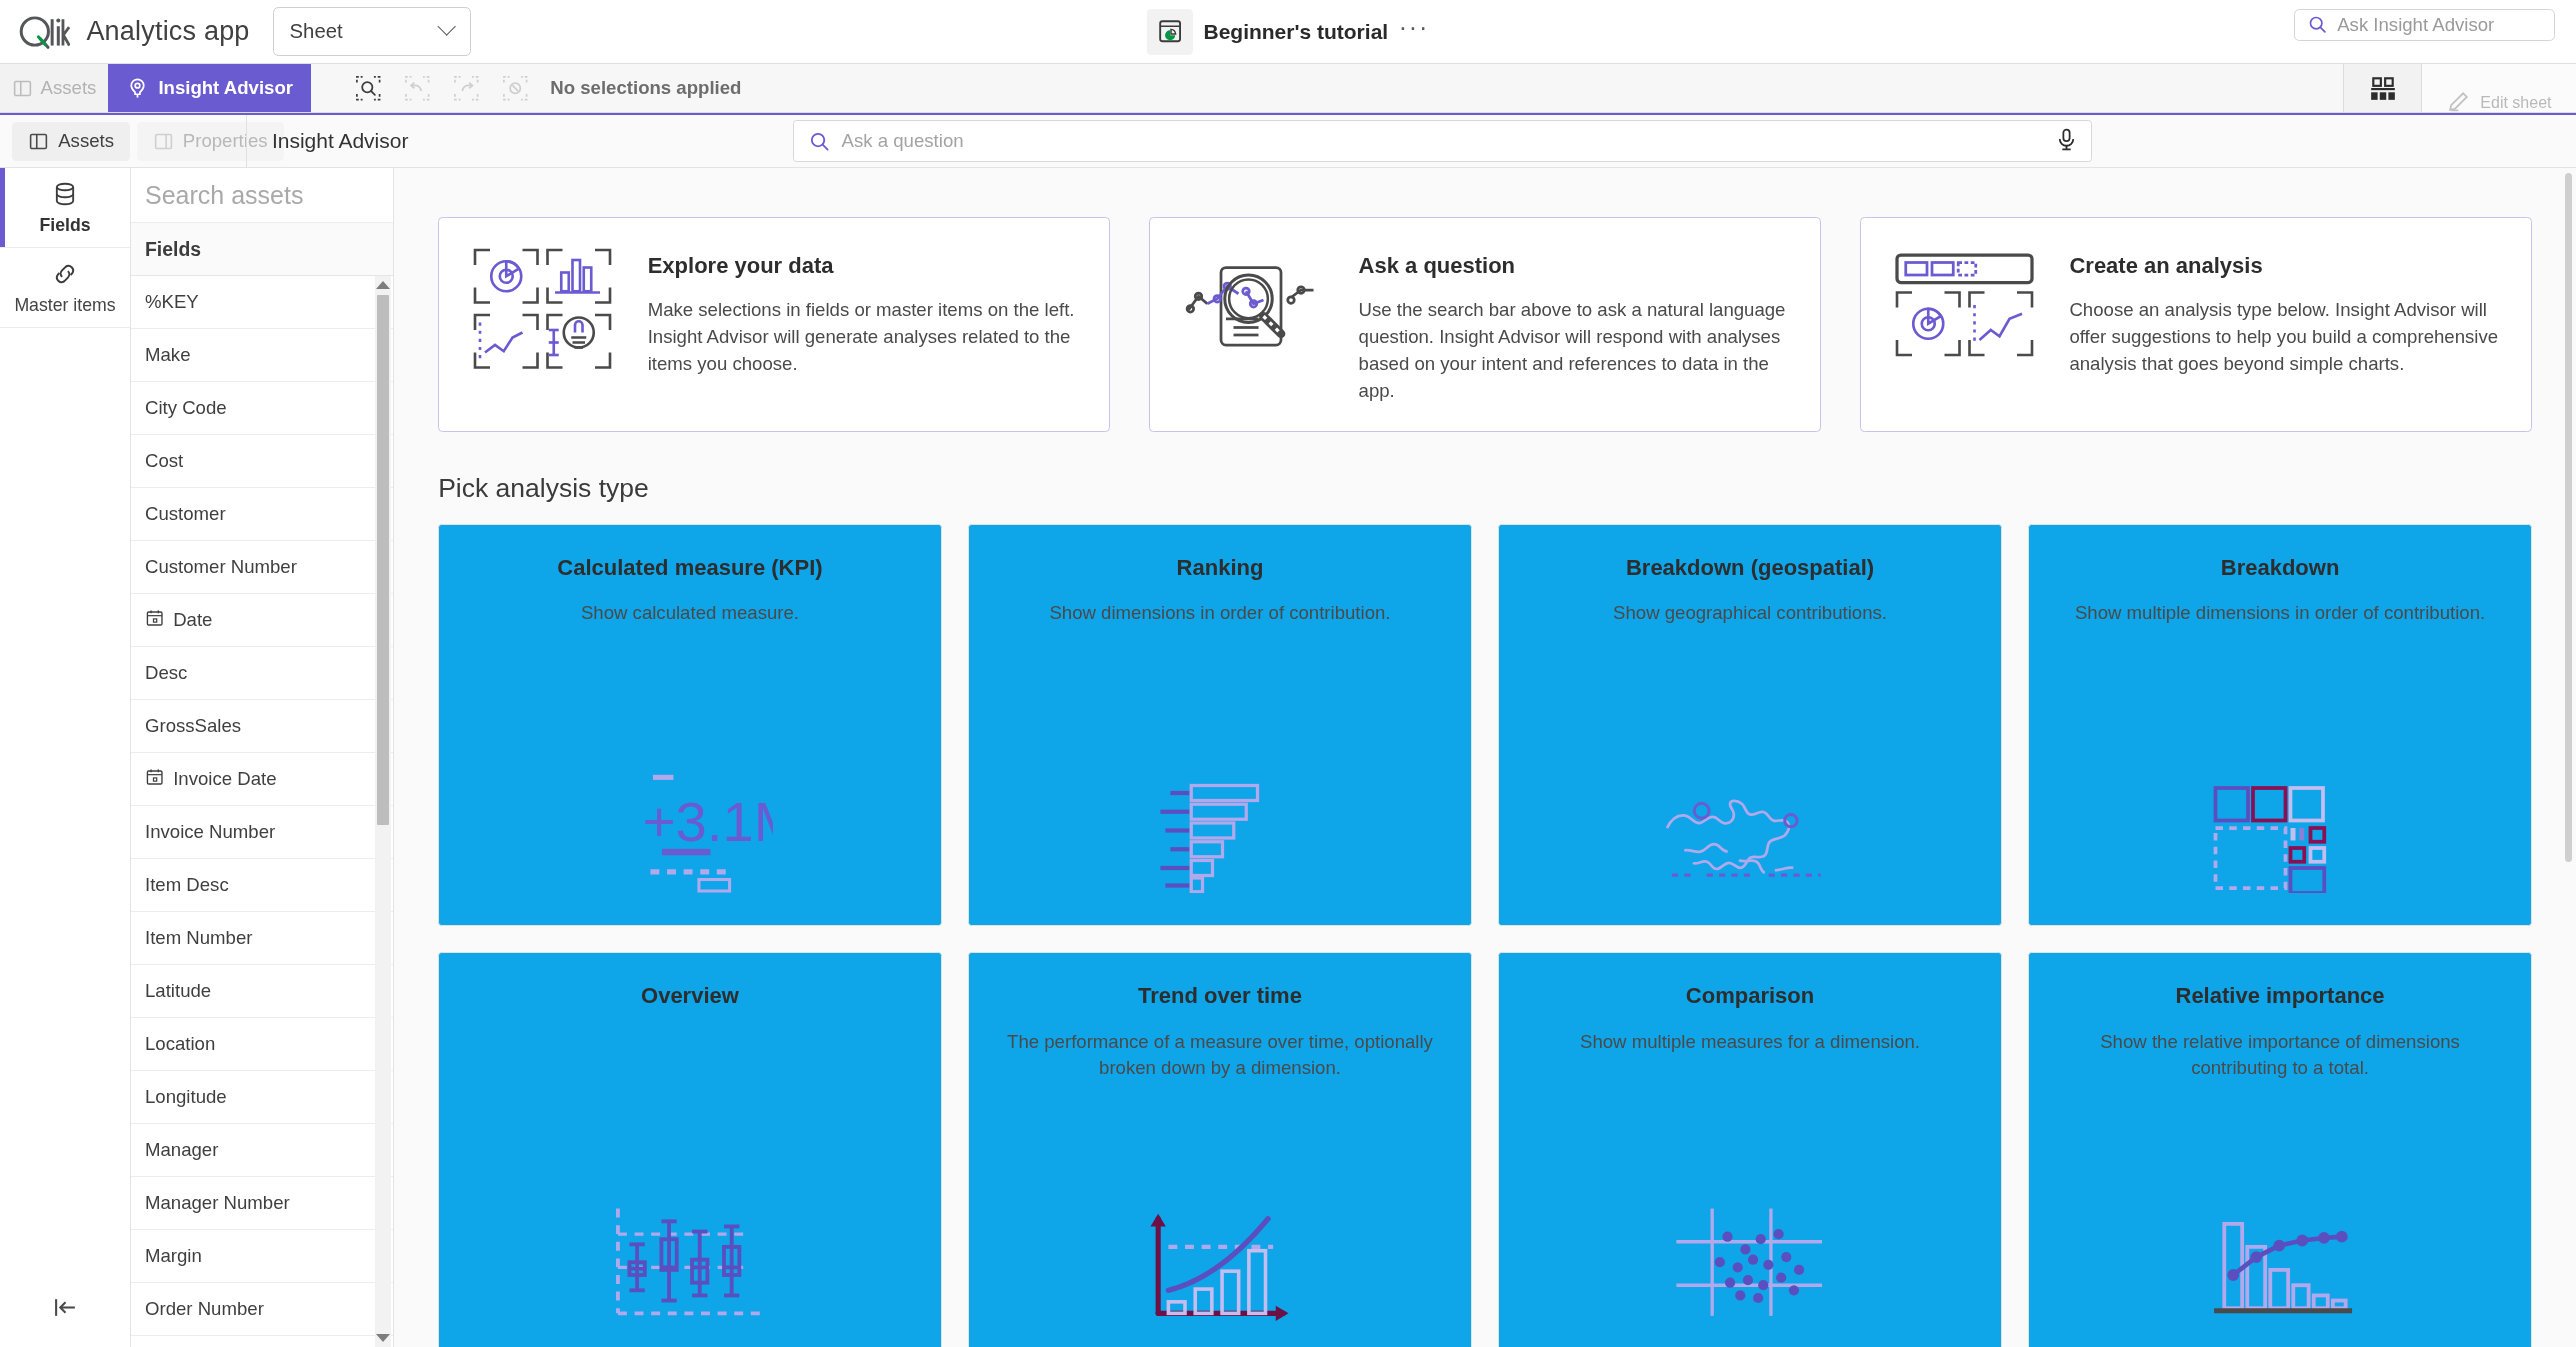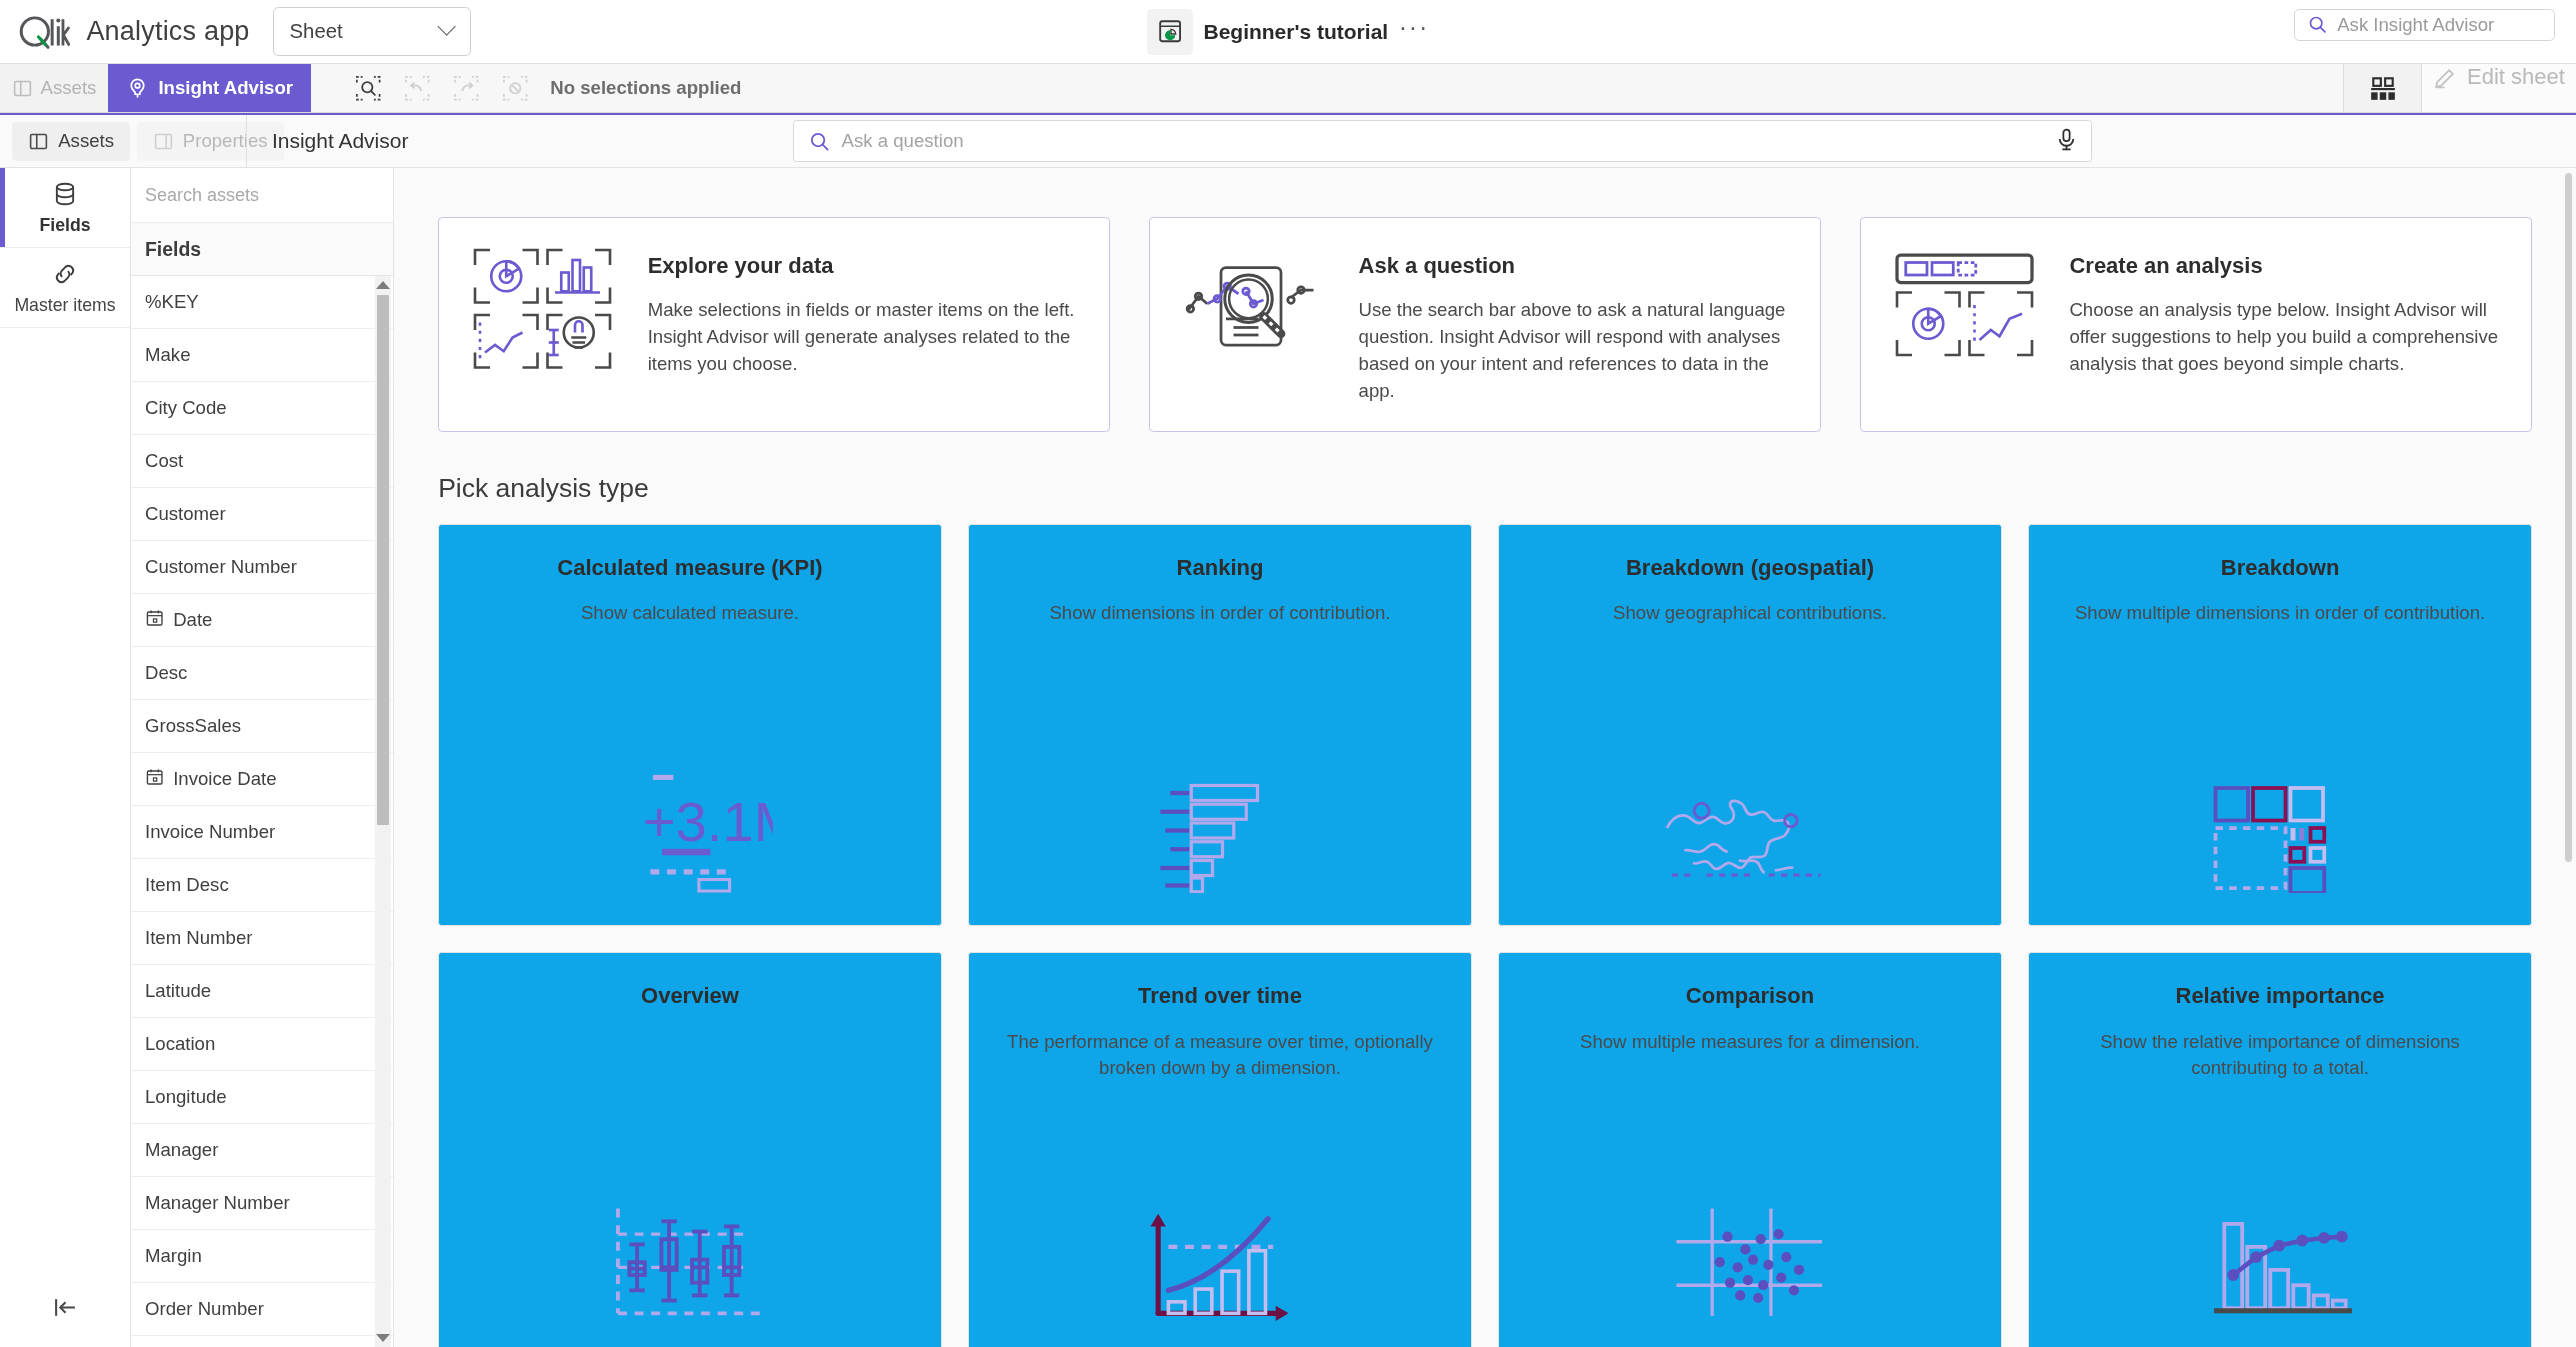--- a/index.html
+++ b/index.html
@@ -66,22 +66,22 @@
     background: #6a5bd1; color: #fff;
     display: flex; align-items: center; justify-content: center; gap: 9.7px;
     font-size: 18.6px; font-weight: 700;
   }
   .sb-tools { display: flex; align-items: center; gap: 0px; padding-left: 33px; font-weight: bold; }
   .sb-btn { width: 49px; height: 49px; display: flex; align-items: center; justify-content: center; }
   .sb-note { font-size: 18.6px; color: #6d6d6d; margin-left: 10.6px; }
   .sb-right { margin-left: auto; display: flex; align-items: stretch; }
   .sb-grid { width: 78px; display: flex; align-items: center; justify-content: center;
              background:#f2f2f2; border-left:0.9px solid #dcdcdc;}
-  .sb-edit { width: 155px; display: flex; align-items: flex-start; justify-content: center;
-             gap: 8.8px; color: #b9b9b9; font-size: 22px; background:#fbfbfb; border-left:0.9px solid #dcdcdc;}
+  .sb-edit { width: 155px; display: flex; align-items: flex-end; justify-content: center;
+             gap: 8.8px; color: #b9b9b9; font-size: 16px; background:#fbfbfb; border-left:0.9px solid #dcdcdc;}
 
   
   .iahdr {
     height: 55px; min-height:55px; display: flex; align-items: center;
     background: #fafafa; border-bottom: 0.9px solid #e3e3e3;
     border-top: 2.7px solid #6a5bd1;
     position: relative;
   }
   .tabgrp { display: flex; gap: 7px; padding-left: 12.4px; width: 246px; }
   .tab {
@@ -118,21 +118,21 @@
   }
   .rail-collapse { margin-top: auto; height: 80px; display:flex; align-items:center; justify-content:center; }
 
   
   .assets {
     width: 263px; min-width:263px; background: #fff; border-right: 0.9px solid #e3e3e3;
     display: flex; flex-direction: column; position: relative;
   }
   .asearch { height: 55px; display: flex; align-items: center; padding-left: 14px;
              border-bottom: 0.9px solid #ececec; }
-  .asearch .ph { font-size: 18px; color: #a9a9a9; }
+  .asearch .ph { font-size: 25px; color: #a9a9a9; }
   .ahdr { height: 53px; display:flex; align-items:center; padding-left: 14px;
           font-size: 19.4px; font-weight: 700; color:#3c3c3c; background:#fafafa;
           border-bottom: 0.9px solid #e6e6e6; }
   .flist { flex: 1; overflow: hidden; position: relative; }
   .frow {
     height: 53px; display: flex; align-items: center; padding-left: 14px; gap: 8.8px;
     border-bottom: 0.9px solid #ededed; font-size: 18.6px; color: #3f3f3f;
   }
   .scrolltrack {
     position: absolute; right: 1.8px; top: 0; bottom: 0; width: 16px;

